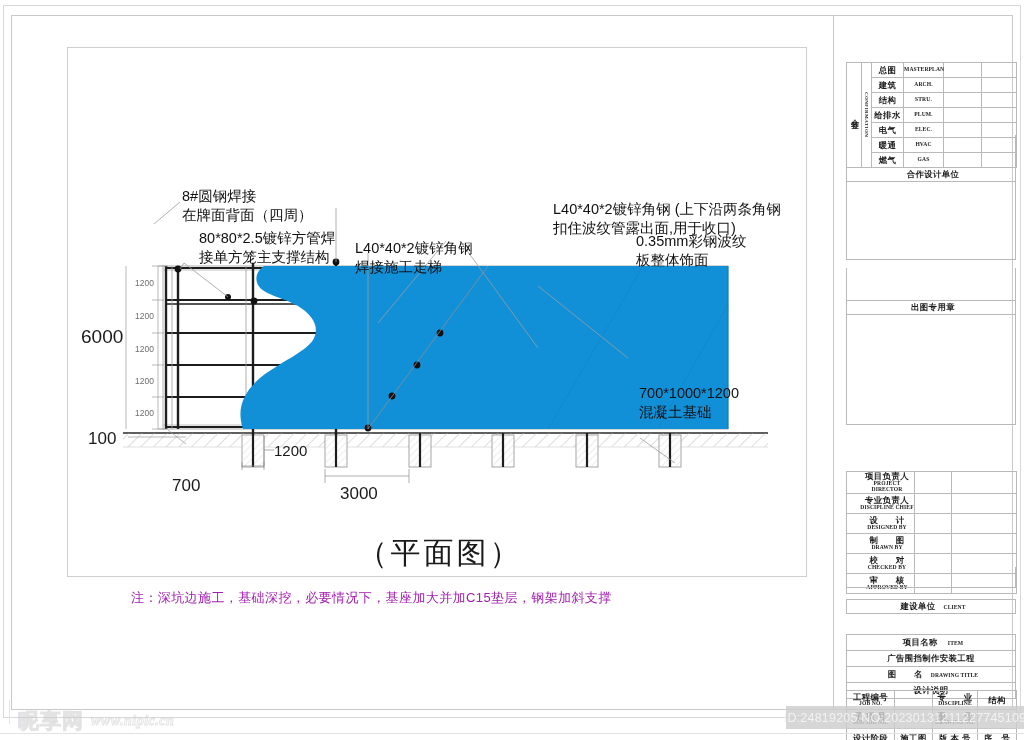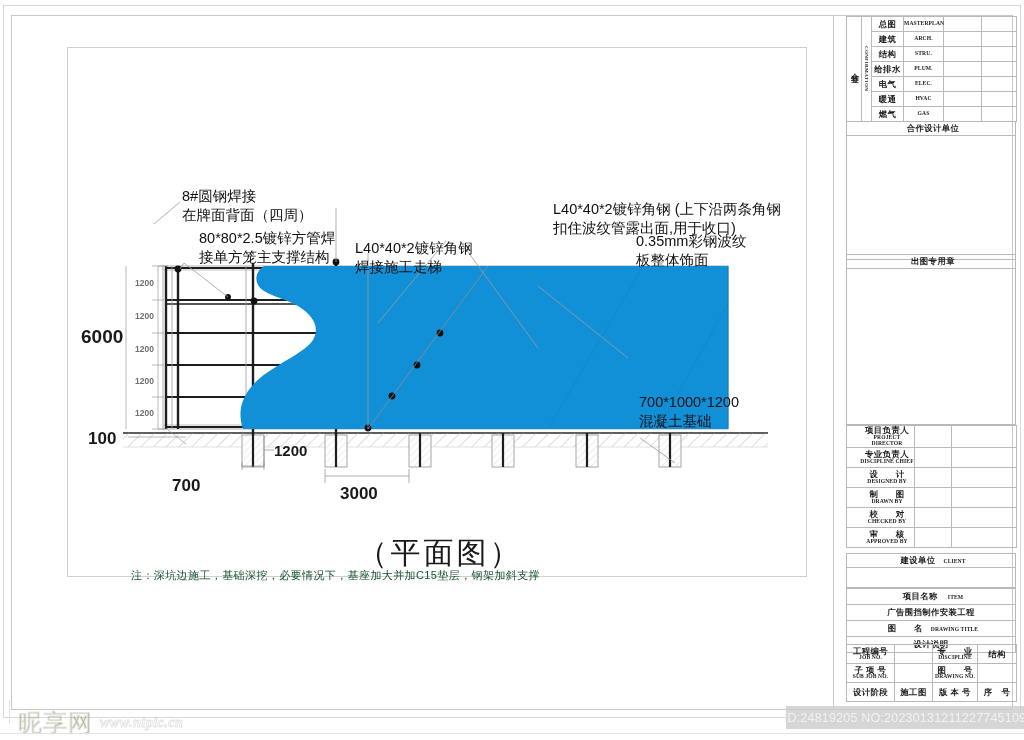--- a/index.html
+++ b/index.html
@@ -31,49 +31,50 @@
   }
 
   
   .draw-frame {
     position: absolute;
     left: 67px; top: 47px; width: 740px; height: 530px;
     border: 1px solid #cfcfcf;
     background: #ffffff;
     overflow: hidden;
   }
-  .draw-canvas { position: absolute; inset: 0; font-weight: bold; }
+  .draw-canvas { position: absolute; inset: 0; }
   .draw-canvas svg { display: block; }
 
   
   .plan-caption {
     position: absolute;
     left: 300px; top: 533px; width: 280px;
     text-align: center;
     font-family: Liberation Sans, sans-serif;
     font-size: 30px;
     letter-spacing: 3px;
     color: #1a1a1a;
     white-space: nowrap;
   }
   .note-line {
     position: absolute;
-    left: 131px; top: 568px;
-    font-size: 11px;
-    color: #14532d;
+    left: 131px; top: 589px;
+    font-size: 13px;
+    color: #a21caf;
     letter-spacing: 0.4px;
     white-space: nowrap;
   }
 
   
   .tb { position: absolute; font-size: 7px; color: #1d1d1d; }
   .tb-table {
     border-collapse: collapse;
     table-layout: fixed;
     width: 100%;
+    margin-top: 46px;
   }
   .tb-table td {
     border: 1px solid #b9b9b9;
     padding: 0;
     text-align: center;
     vertical-align: middle;
     line-height: 1.05;
     color: #1d1d1d;
     font-weight: bold;
   }
@@ -122,22 +123,22 @@
   .two-line { display: block; }
 
   
   .watermark {
     position: absolute; left: 18px; top: 707px;
     display: flex; align-items: center; gap: 7px;
     opacity: .5;
   }
   .wm-logo {
     font-family: "Liberation Serif", "DejaVu Serif", serif;
-    font-size: 24px; font-weight: normal;
-    color: #4d7c0f;
+    font-size: 21px; font-weight: bold;
+    color: #6d28d9;
     -webkit-text-stroke: 1px #c9c9c9;
     letter-spacing: 1px;
   }
   .wm-url {
     font-family: "Liberation Serif", "DejaVu Serif", serif;
     font-style: italic; font-size: 14px; font-weight: bold;
     color: #ffffff;
     -webkit-text-stroke: 1px #cccccc;
     letter-spacing: .5px;
   }
@@ -365,21 +366,21 @@
   <div style="position:absolute;left:553px;top:200px;font-size:14.5px;color:#111;line-height:1.3;white-space:nowrap;">
     <div>L40*40*2镀锌角钢 (上下沿两条角钢</div>
     <div>扣住波纹管露出面,用于收口)</div>
   </div>
 
   <div style="position:absolute;left:636px;top:232px;font-size:14.5px;color:#111;line-height:1.3;white-space:nowrap;">
     <div>0.35mm彩钢波纹</div>
     <div>板整体饰面</div>
   </div>
 
-  <div style="position:absolute;left:639px;top:393px;font-size:14.5px;color:#111;line-height:1.3;white-space:nowrap;">
+  <div style="position:absolute;left:639px;top:384px;font-size:14.5px;color:#111;line-height:1.3;white-space:nowrap;">
     <div>700*1000*1200</div>
     <div>混凝土基础</div>
   </div>
 
   <div class="plan-caption">（平面图）</div>
   <div class="note-line">注：深坑边施工，基础深挖，必要情况下，基座加大并加C15垫层，钢架加斜支撑</div>
 
   <div class="tb tb-confirm">
     <table class="tb-table">
       <tbody>

